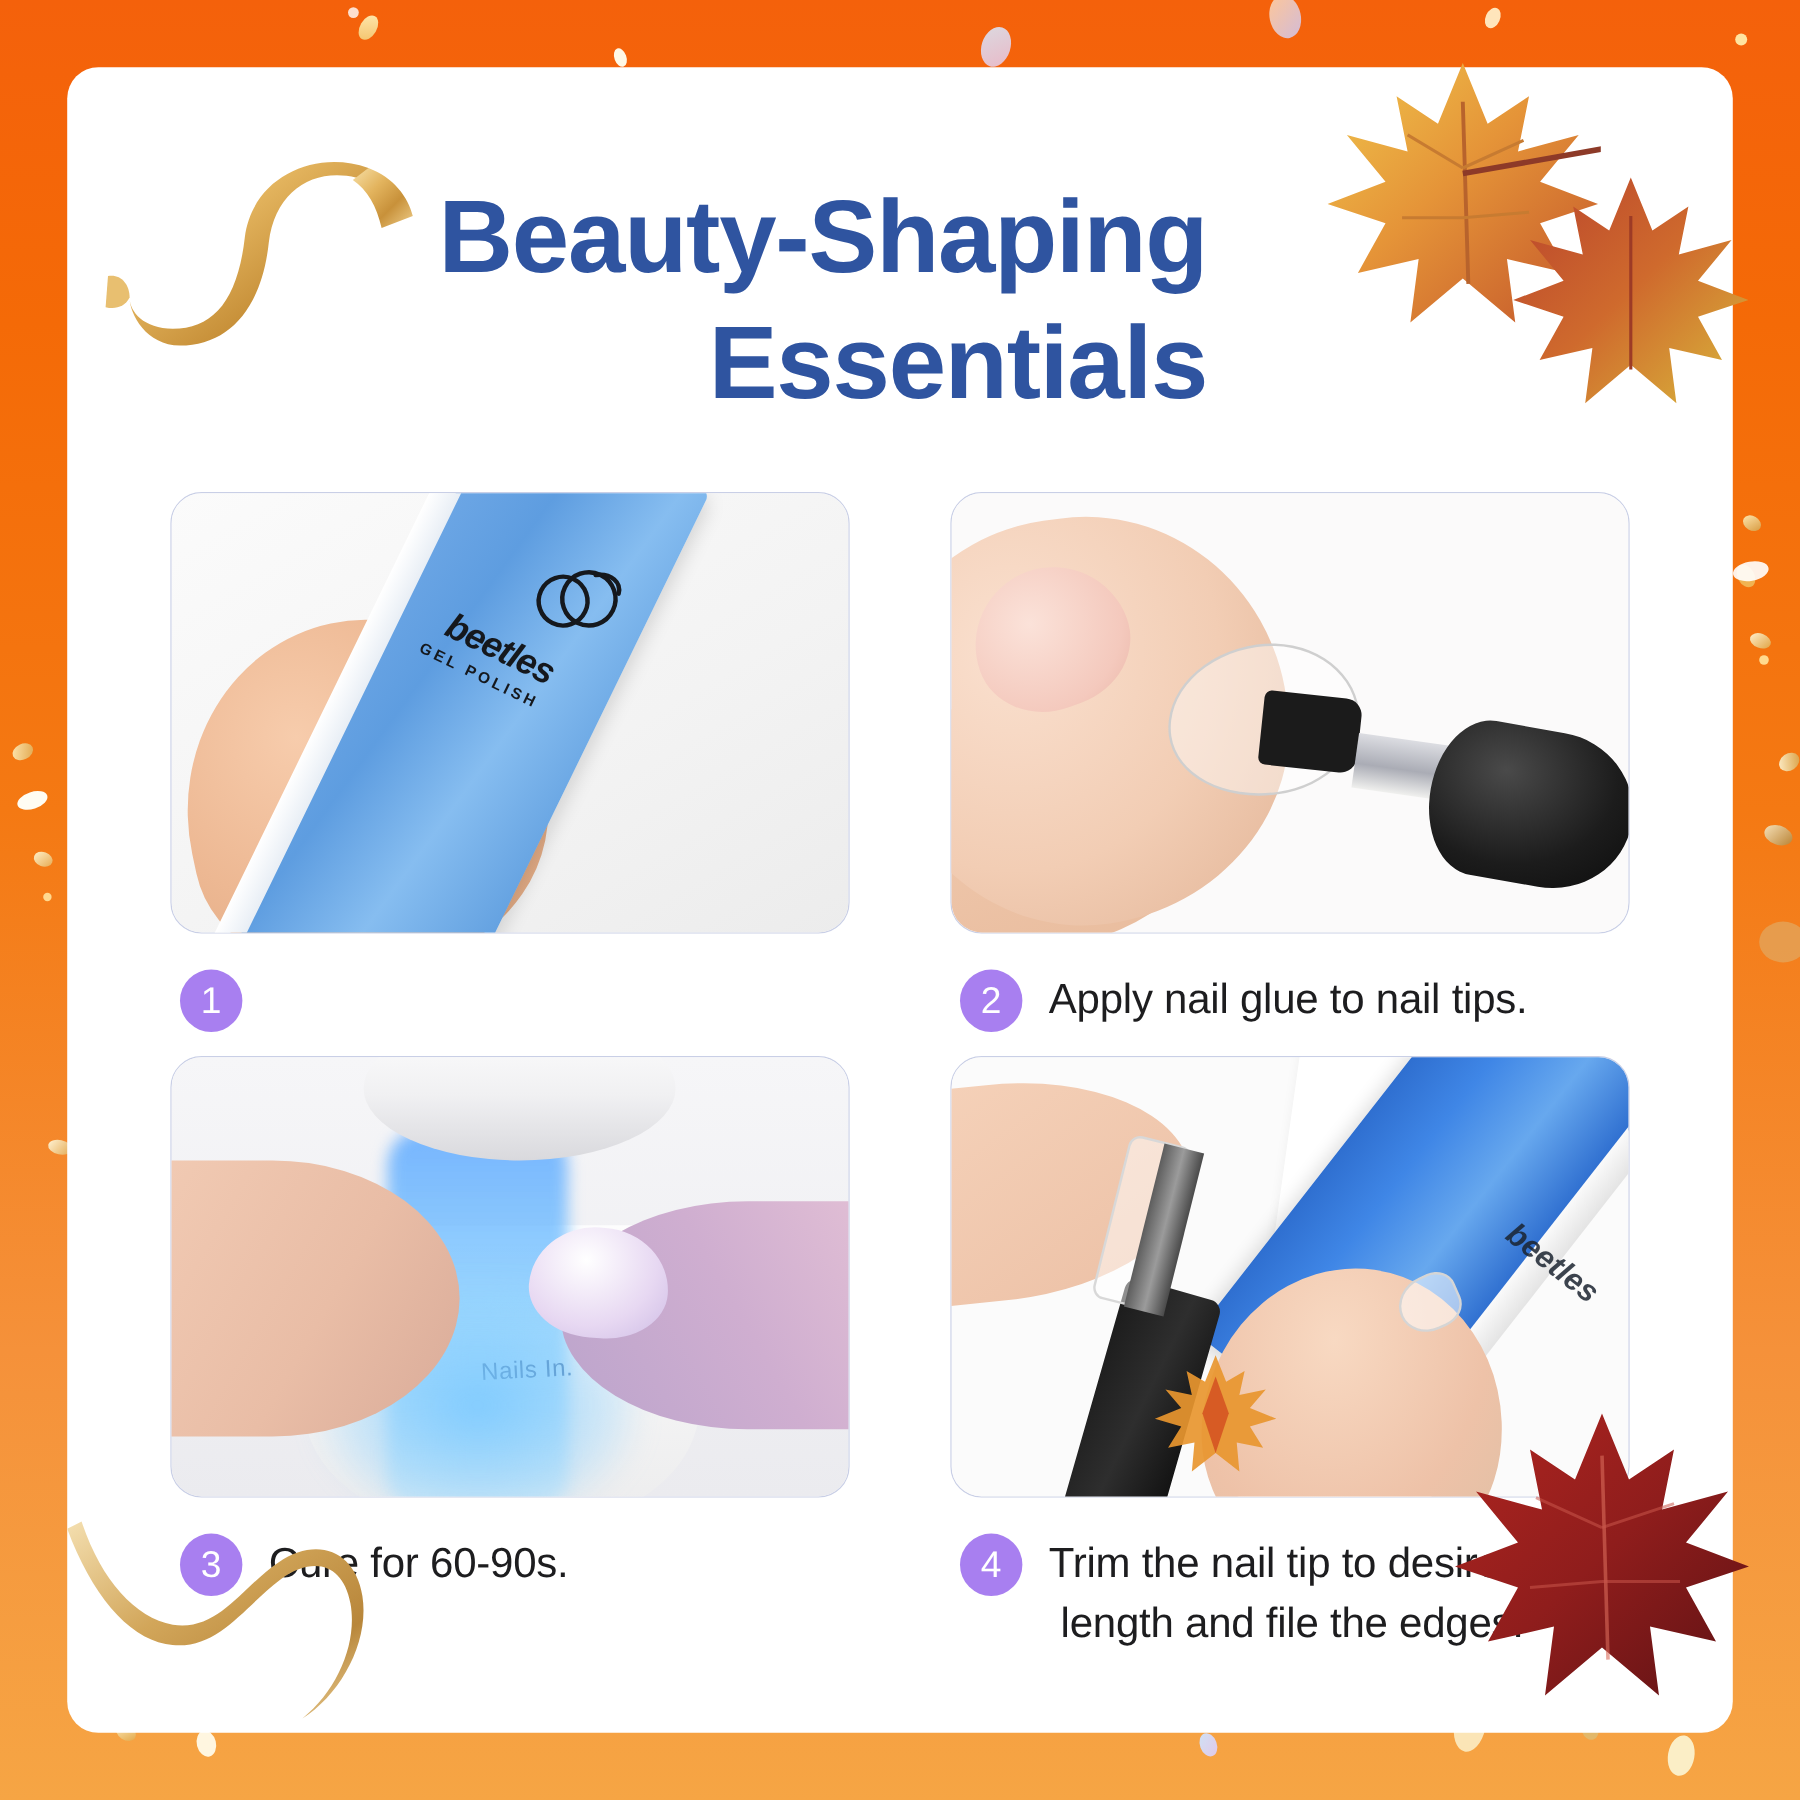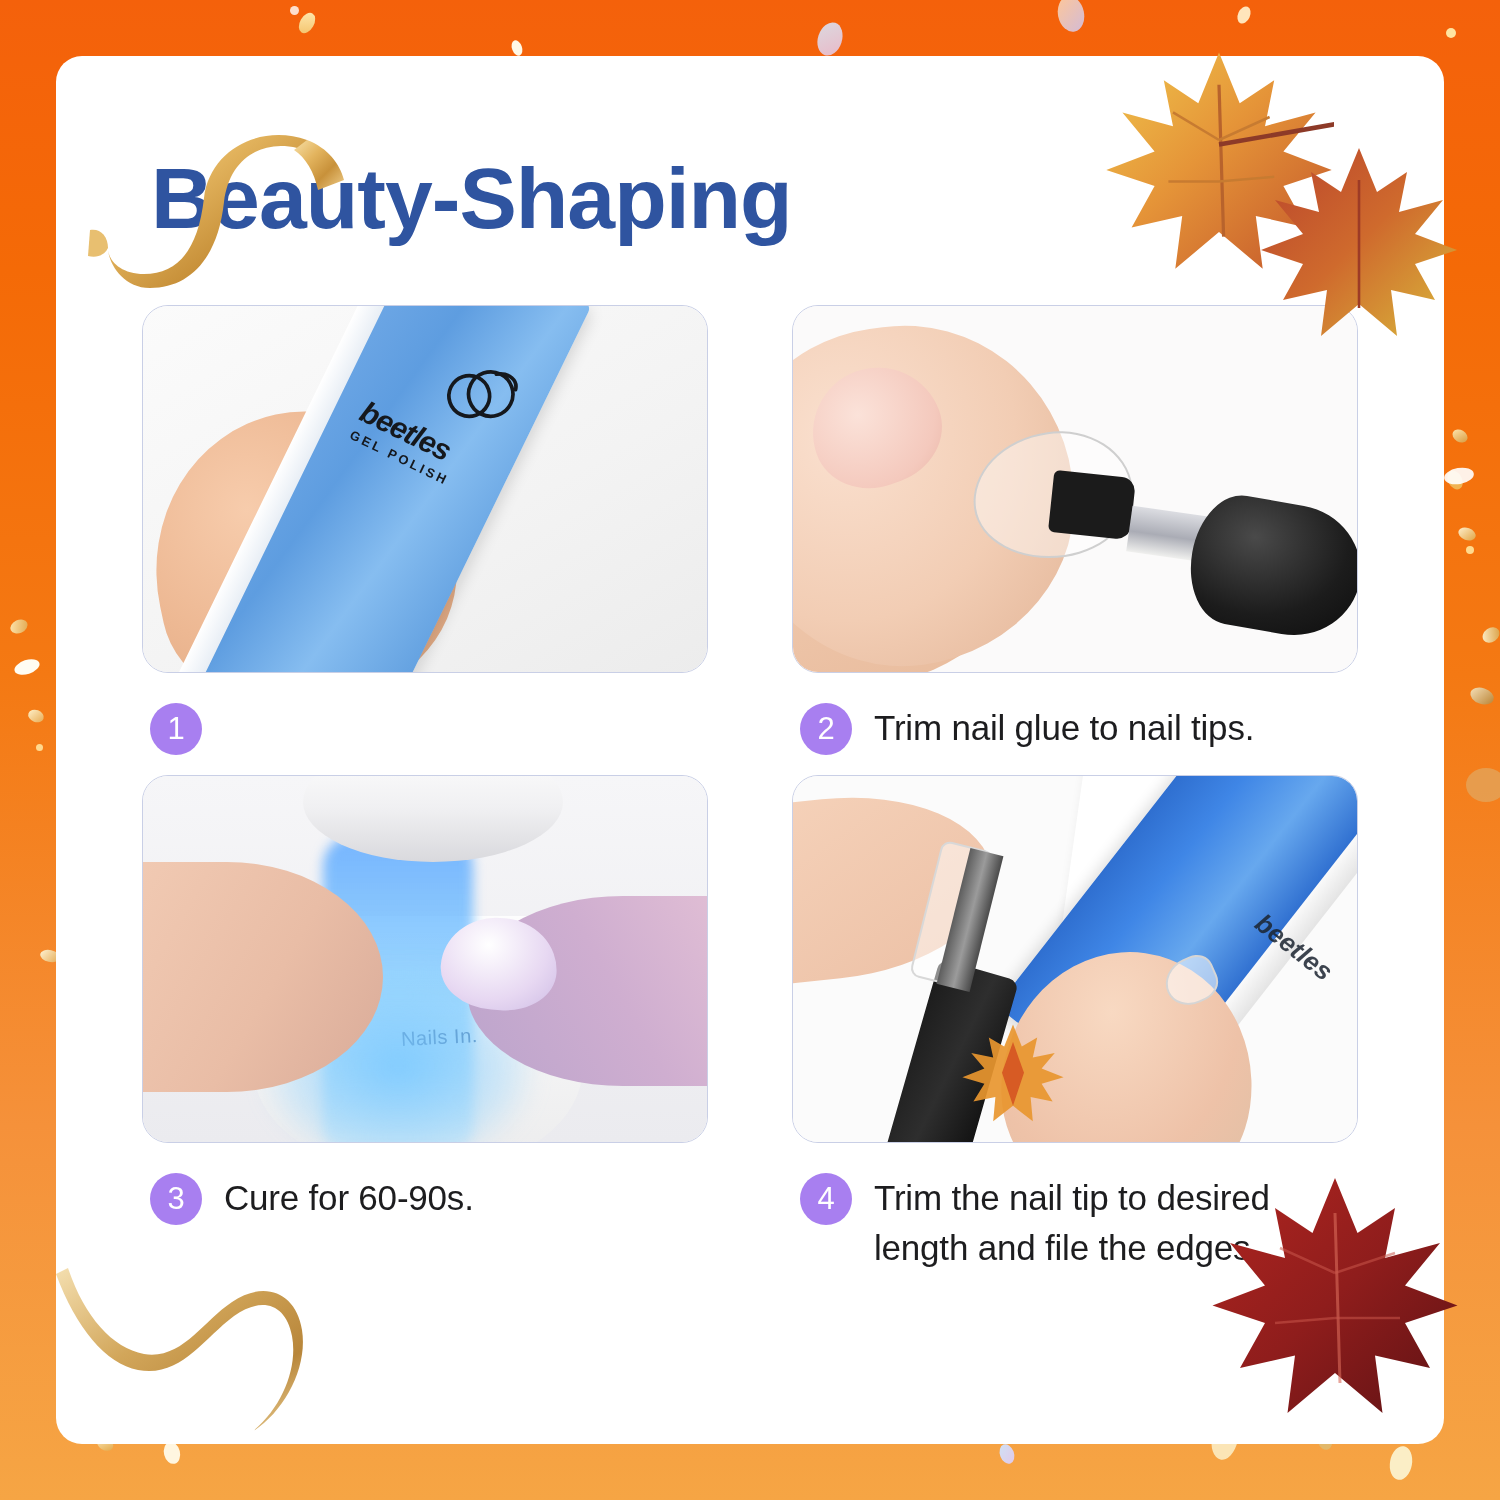--- a/index.html
+++ b/index.html
@@ -25,20 +25,21 @@
     border-radius: 26px;
     overflow: visible;
   }
 
   .card-inner {
     position: absolute;
     inset: 0;
     border-radius: 26px;
     overflow: hidden;
     padding: 60px 70px 0 70px;
+    text-align: right;
   }
 
   
   .title {
     color: #2f54a0;
     font-size: 86px;
     line-height: 1.22;
     font-weight: bold;
     letter-spacing: -1px;
     padding-left: 25px;
@@ -401,20 +402,21 @@
   <div class="confetti" style="left:1318px;bottom:50px;width:14px;height:18px;background:#e2b86a;transform:rotate(-18deg);"></div>
   <div class="confetti" style="left:1390px;bottom:20px;width:22px;height:34px;background:#fbeec6;transform:rotate(10deg);"></div>
   <div class="confetti" style="left:1230px;bottom:110px;width:34px;height:26px;background:#f6e3b0;opacity:.7;border-radius:50%;"></div>
 </div>
 
 <div class="card">
   <div class="card-inner">
 
     <h1 class="title">
       <span>Beauty-Shaping</span><br>
+      <span>Essentials</span>
     </h1>
 
     <div class="grid">
 
       <div class="step">
         <div class="photo">
           <div class="p1-bg"></div>
           <div class="p1-thumb"></div>
           <div class="p1-nail"></div>
           <div class="p1-file"></div>
@@ -439,21 +441,21 @@
           <div class="p2-finger"></div>
           <div class="p2-hand"></div>
           <div class="p2-thumbnail"></div>
           <div class="p2-tip"></div>
           <div class="p2-brush"></div>
           <div class="p2-neck"></div>
           <div class="p2-cap"></div>
         </div>
         <div class="caption-row">
           <div class="badge">2</div>
-          <div class="caption">Trim nail glue to nail tips.</div>
+          <div class="caption">Apply nail glue to nail tips.</div>
         </div>
       </div>
 
       <div class="step">
         <div class="photo">
           <div class="p3-bg"></div>
           <div class="p3-lamp-body"></div>
           <div class="p3-beam"></div>
           <div class="p3-lamp-head"></div>
           <div class="p3-brand">Nails In.</div>

